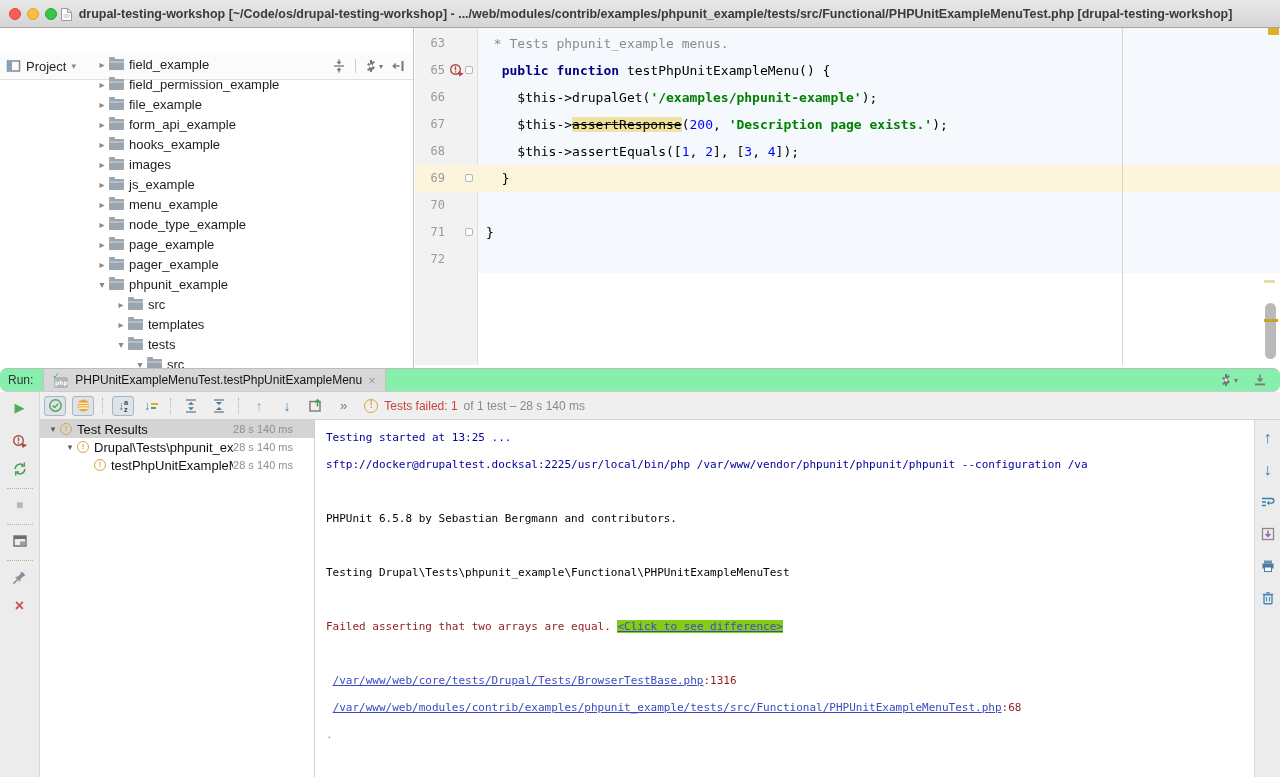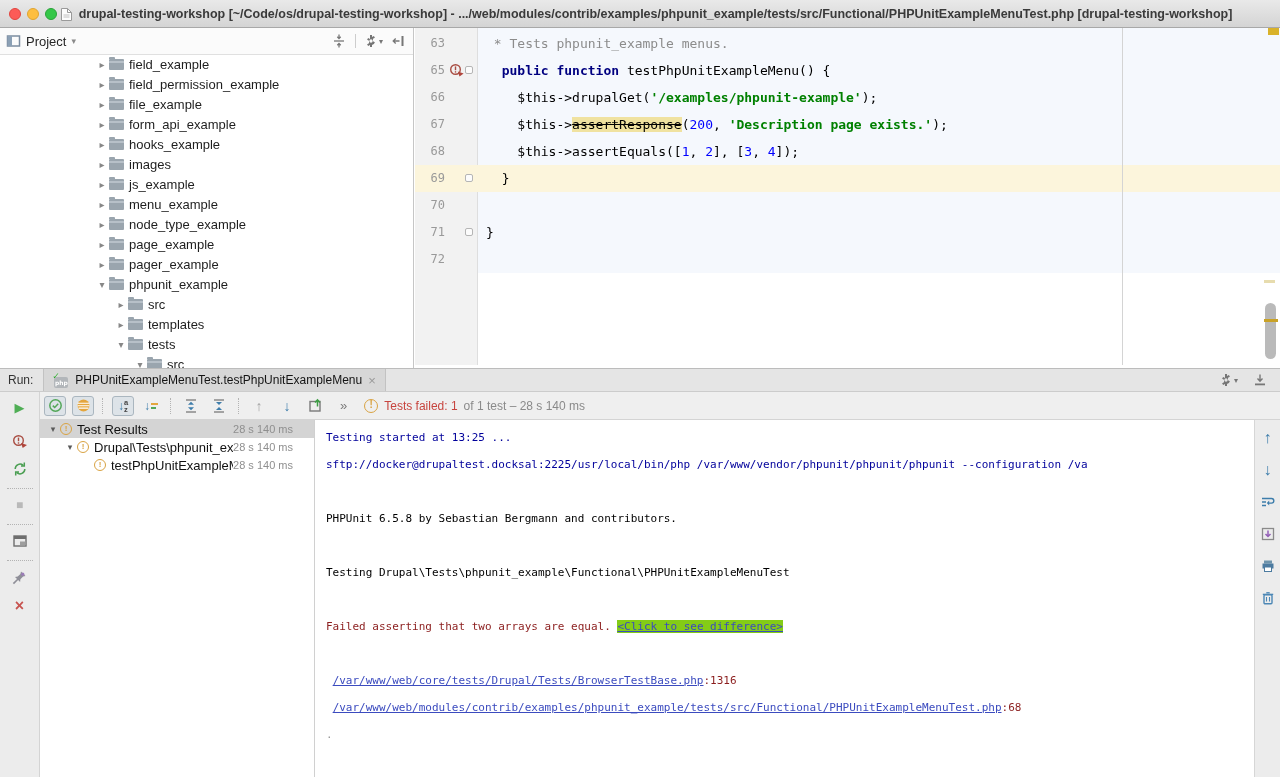--- a/index.html
+++ b/index.html
@@ -11,21 +11,21 @@
     background:linear-gradient(#e9e9e9,#d4d4d4);border-bottom:1px solid #a8a8a8;box-sizing:border-box;}
   .tl{position:absolute;top:8px;width:12px;height:12px;border-radius:50%;}
   .tl.red{left:9px;background:#fc5b57;border:1px solid #e2453f;box-sizing:border-box;}
   .tl.yellow{left:27px;background:#fdbe3f;border:1px solid #e0a431;box-sizing:border-box;}
   .tl.green{left:45px;background:#34c748;border:1px solid #2aa33a;box-sizing:border-box;}
   .title-group{position:absolute;left:12px;right:0;top:0;height:28px;display:flex;align-items:center;justify-content:center;gap:6px;}
   .title-text{font-size:12.5px;font-weight:bold;color:#3a3a3a;white-space:nowrap;}
   
   .project{position:absolute;left:0;top:28px;width:414px;height:340px;background:#fff;
     border-right:1px solid #c6c6c6;box-sizing:border-box;overflow:hidden;}
-  .phead{position:relative;height:26px;border-bottom:1px solid #e0e0e0;display:flex;align-items:center;padding:0 6px;gap:5px;background:#fbfbfb;}
+  .phead{position:relative;height:26px;border-bottom:1px solid #e0e0e0;display:flex;align-items:center;padding:0 6px;gap:5px;background:#fbfbfb;margin-top:25px;}
   .phead-label{font-size:13px;color:#262626;}
   .phead-caret{font-size:9px;color:#8a8a8a;}
   .phead-icons{margin-left:auto;display:flex;align-items:center;gap:8px;}
   .phead-sep{width:1px;height:14px;background:#cdcdcd;}
   .ptree{position:absolute;left:0;top:26px;right:0;bottom:0;}
   .ptree-row{height:20px;display:flex;align-items:center;white-space:nowrap;}
   .tw{width:14px;font-size:10px;color:#878787;text-align:center;flex:none;}
   .folder{flex:none;width:15px;height:11px;background:#9aa5ae;border-radius:1px;position:relative;margin-right:5px;}
   .folder::before{content:"";position:absolute;left:0;top:-2px;width:6px;height:2px;background:#9aa5ae;border-radius:1px 1px 0 0;}
   .folder::after{content:"";position:absolute;left:0;top:2px;right:0;height:2px;background:#b7c0c8;}
@@ -46,22 +46,22 @@
   .s-cmt{color:#8c8c8c;}
   .s-kw{color:#000080;font-weight:bold;margin-top:28px;}
   .s-str{color:#008000;font-weight:bold;}
   .s-num{color:#0000ff;}
   .s-dep{background:#f0e2a0;text-decoration:line-through;}
   .sb-thumb{position:absolute;right:4px;top:275px;width:11px;height:56px;background:rgba(140,140,140,.6);border-radius:6px;z-index:6;}
   .sb-tick{position:absolute;right:2px;top:291px;width:14px;height:3px;background:#c9a227;z-index:7;}
   .sb-tick2{position:absolute;right:5px;top:252px;width:11px;height:3px;background:#e7dcae;z-index:6;}
   .insp-square{position:absolute;right:1px;top:0;width:11px;height:7px;background:#d9b22a;z-index:7;}
   
-  .tabrow{position:absolute;left:0;top:368px;width:100%;height:24px;background:#e5e5e5;
-    border-top:1px solid #bcbcbc;border-bottom:1px solid #cccccc;box-sizing:border-box;display:flex;align-items:center;}
+  .tabrow{position:absolute;left:0;top:368px;width:100%;height:24px;background:#86efac;
+    border-top:1px solid #bcbcbc;border-bottom:1px solid #cccccc;box-sizing:border-box;display:flex;align-items:center;border-radius:7px;}
   .runlabel{margin-left:8px;font-size:12px;color:#333;}
   .runtab{margin-left:10px;height:100%;display:flex;align-items:center;gap:6px;padding:0 9px;
     background:#d7d7d7;border-left:1px solid #c2c2c2;border-right:1px solid #c2c2c2;}
   .runtab-title{font-size:12px;color:#141414;}
   .tabclose{color:#9a9a9a;font-size:13px;line-height:1;}
   .phpbox{position:relative;width:16px;height:15px;flex:none;}
   .phpbox .box{position:absolute;left:1px;bottom:0;width:14px;height:11px;background:#b2b6ba;border-radius:2px;
     color:#fff;font-size:6px;font-weight:bold;text-align:center;line-height:11px;font-family:"DejaVu Sans",sans-serif;}
   .phpbox .chk{position:absolute;left:-1px;top:-2px;color:#2ea52e;font-size:9px;font-weight:bold;text-shadow:0 0 1px #fff;}
   .tabrow-right{margin-left:auto;display:flex;align-items:center;gap:14px;padding-right:12px;}

